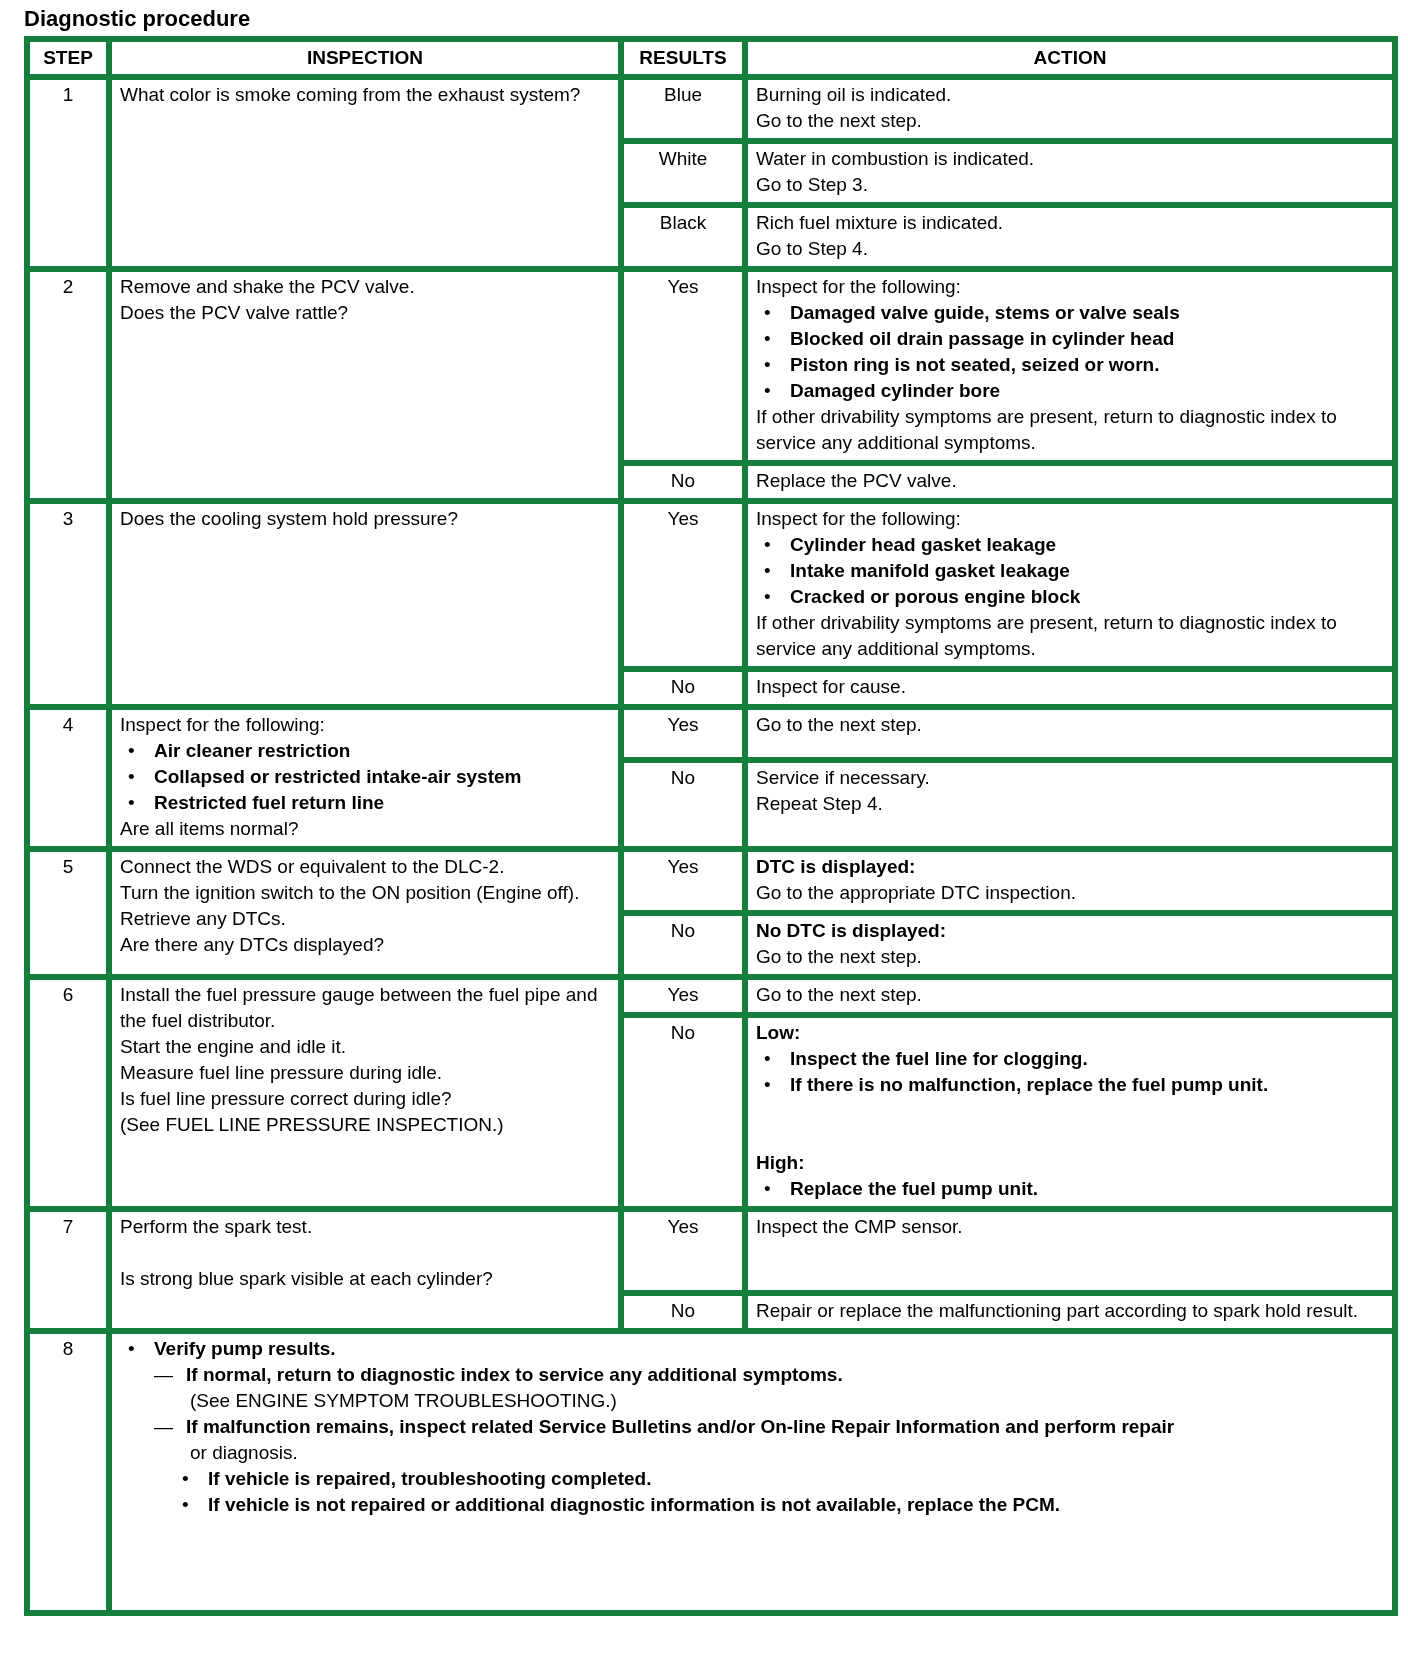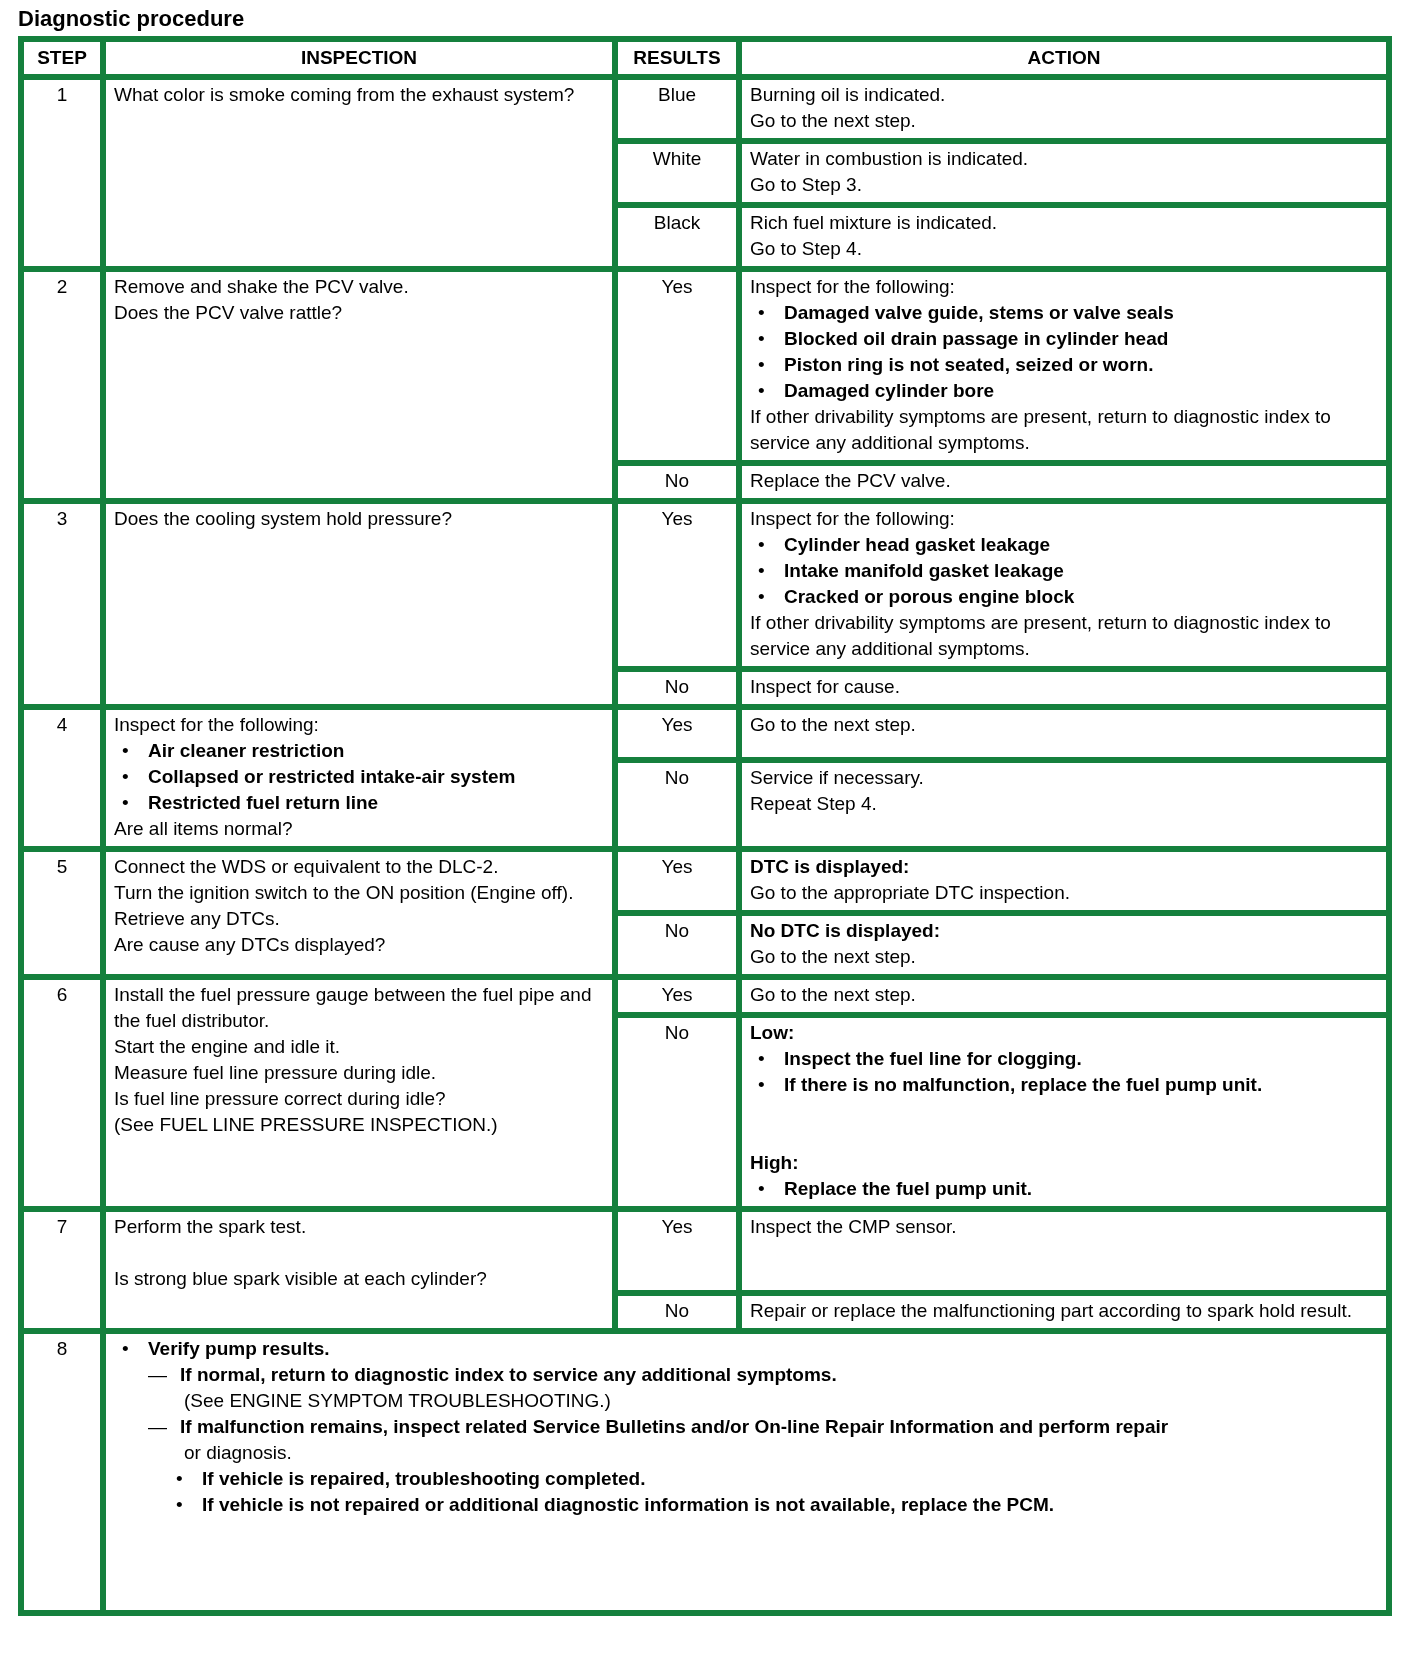--- a/index.html
+++ b/index.html
@@ -3,21 +3,21 @@
 <meta charset="utf-8">
 <style>
   * { box-sizing: border-box; }
   html, body {
     margin: 0; padding: 0;
     background: #ffffff; color: #000000;
     font-family: "Liberation Sans", "DejaVu Sans", sans-serif;
     font-size: 19px; line-height: 26px;
   }
   body { width: 1408px; min-height: 1670px; overflow: hidden; }
-  .page { padding: 5px 16px 10px 18px; }
+  .page { padding: 5px 16px 10px 24px; }
   .title {
     font-size: 22px; line-height: 28px; font-weight: bold;
     margin: 0 0 3px 0; letter-spacing: 0px;
   }
   table.diag {
     border-collapse: collapse; table-layout: fixed;
     width: 1374px; border: 3px solid #000;
   }
   th, td {
     border: 6px solid #15803d;
@@ -182,21 +182,21 @@
             <div class="line t-text">Service if necessary.</div>
             <div class="line t-text">Repeat Step 4.</div>
           </td>
         </tr>
         <tr>
           <td class="c-step" rowspan="2">5</td>
           <td class="c-insp" rowspan="2">
             <div class="line t-text">Connect the WDS or equivalent to the DLC-2.</div>
             <div class="line t-text">Turn the ignition switch to the ON position (Engine off).</div>
             <div class="line t-text">Retrieve any DTCs.</div>
-            <div class="line t-text">Are cause any DTCs displayed?</div>
+            <div class="line t-text">Are there any DTCs displayed?</div>
           </td>
           <td class="c-res">Yes</td>
           <td class="c-act" style="height: 60px;">
             <div class="line t-bold">DTC is displayed:</div>
             <div class="line t-text">Go to the appropriate DTC inspection.</div>
           </td>
         </tr>
         <tr>
           <td class="c-res">No</td>
           <td class="c-act">

